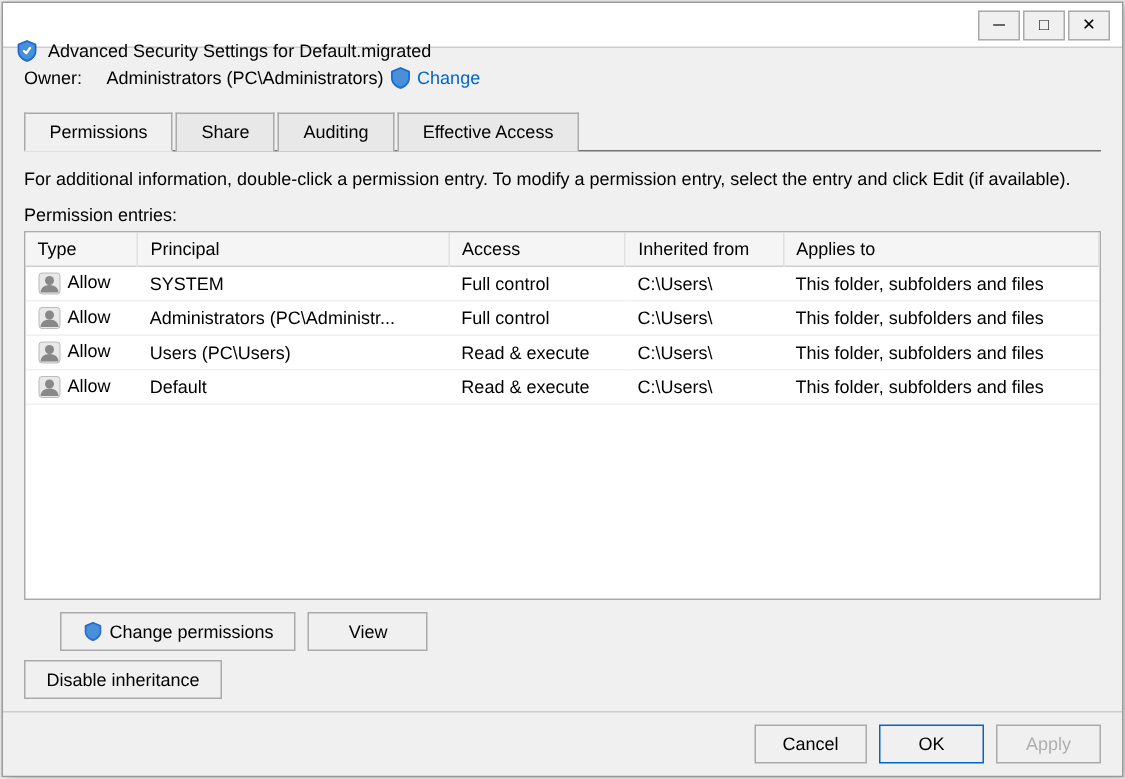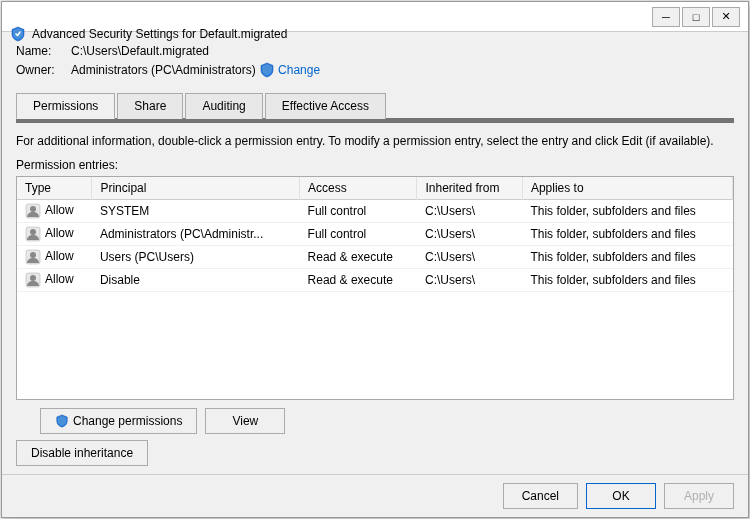--- a/index.html
+++ b/index.html
@@ -92,21 +92,21 @@
       display: inline-block;
       width: 16px;
       height: 16px;
       margin-right: 3px;
       vertical-align: middle;
     }
 
     .tabs {
       display: flex;
       margin-top: 10px;
-      border-bottom: 5px solid #737373;
+      border-bottom: 1px solid #737373;
       flex-shrink: 0;
     }
     .tab {
       padding: 5px 16px;
       border: 1px solid #aaa;
       border-bottom: none;
       background: #e8e8e8;
       cursor: pointer;
       font-size: 12px;
       margin-right: 2px;
@@ -234,24 +234,20 @@
     </div>
     <div class="title-bar-controls">
       <button class="tb-btn">─</button>
       <button class="tb-btn">□</button>
       <button class="tb-btn close">✕</button>
     </div>
   </div>
 
   <div class="content">
 
-    <div class="info-row">
-      <span class="info-label">Name:</span>
-      <span class="info-value">C:\Users\Default.migrated</span>
-    </div>
 
     <div class="info-row">
       <span class="info-label">Owner:</span>
       <span class="info-value">Administrators (PC\Administrators)</span>
       &nbsp;
       
       <svg class="shield-icon" viewBox="0 0 16 16">
         <path d="M8 1L2 3.5v4.5c0 3.5 2.5 6 6 7 3.5-1 6-3.5 6-7V3.5L8 1z" fill="#1a73e8" stroke="#1550a0" stroke-width="0.5"></path>
         <path d="M8 2L3 4.2v3.8c0 2.8 2 4.8 5 5.8 3-1 5-3 5-5.8V4.2L8 2z" fill="#4a90d9"></path>
       </svg>
@@ -317,21 +313,21 @@
                 <td>C:\Users\</td>
                 <td>This folder, subfolders and files</td>
               </tr>
               <tr>
                 <td>
       <svg width="16" height="16" style="vertical-align:middle;margin-right:4px;" viewBox="0 0 16 16">
         <rect x="1" y="1" width="14" height="14" rx="2" fill="#e8e8e8" stroke="#aaa" stroke-width="0.5"></rect>
         <circle cx="8" cy="6" r="3" fill="#888"></circle>
         <path d="M2 14c0-3 2.5-5 6-5s6 2 6 5" fill="#888"></path>
       </svg>Allow</td>
-                <td>Disable</td>
+                <td>Default</td>
                 <td>Read &amp; execute</td>
                 <td>C:\Users\</td>
                 <td>This folder, subfolders and files</td>
               </tr>
             </tbody>
         </table>
       </div>
 
       <div class="bottom-buttons">
         <button class="btn btn-shield">

